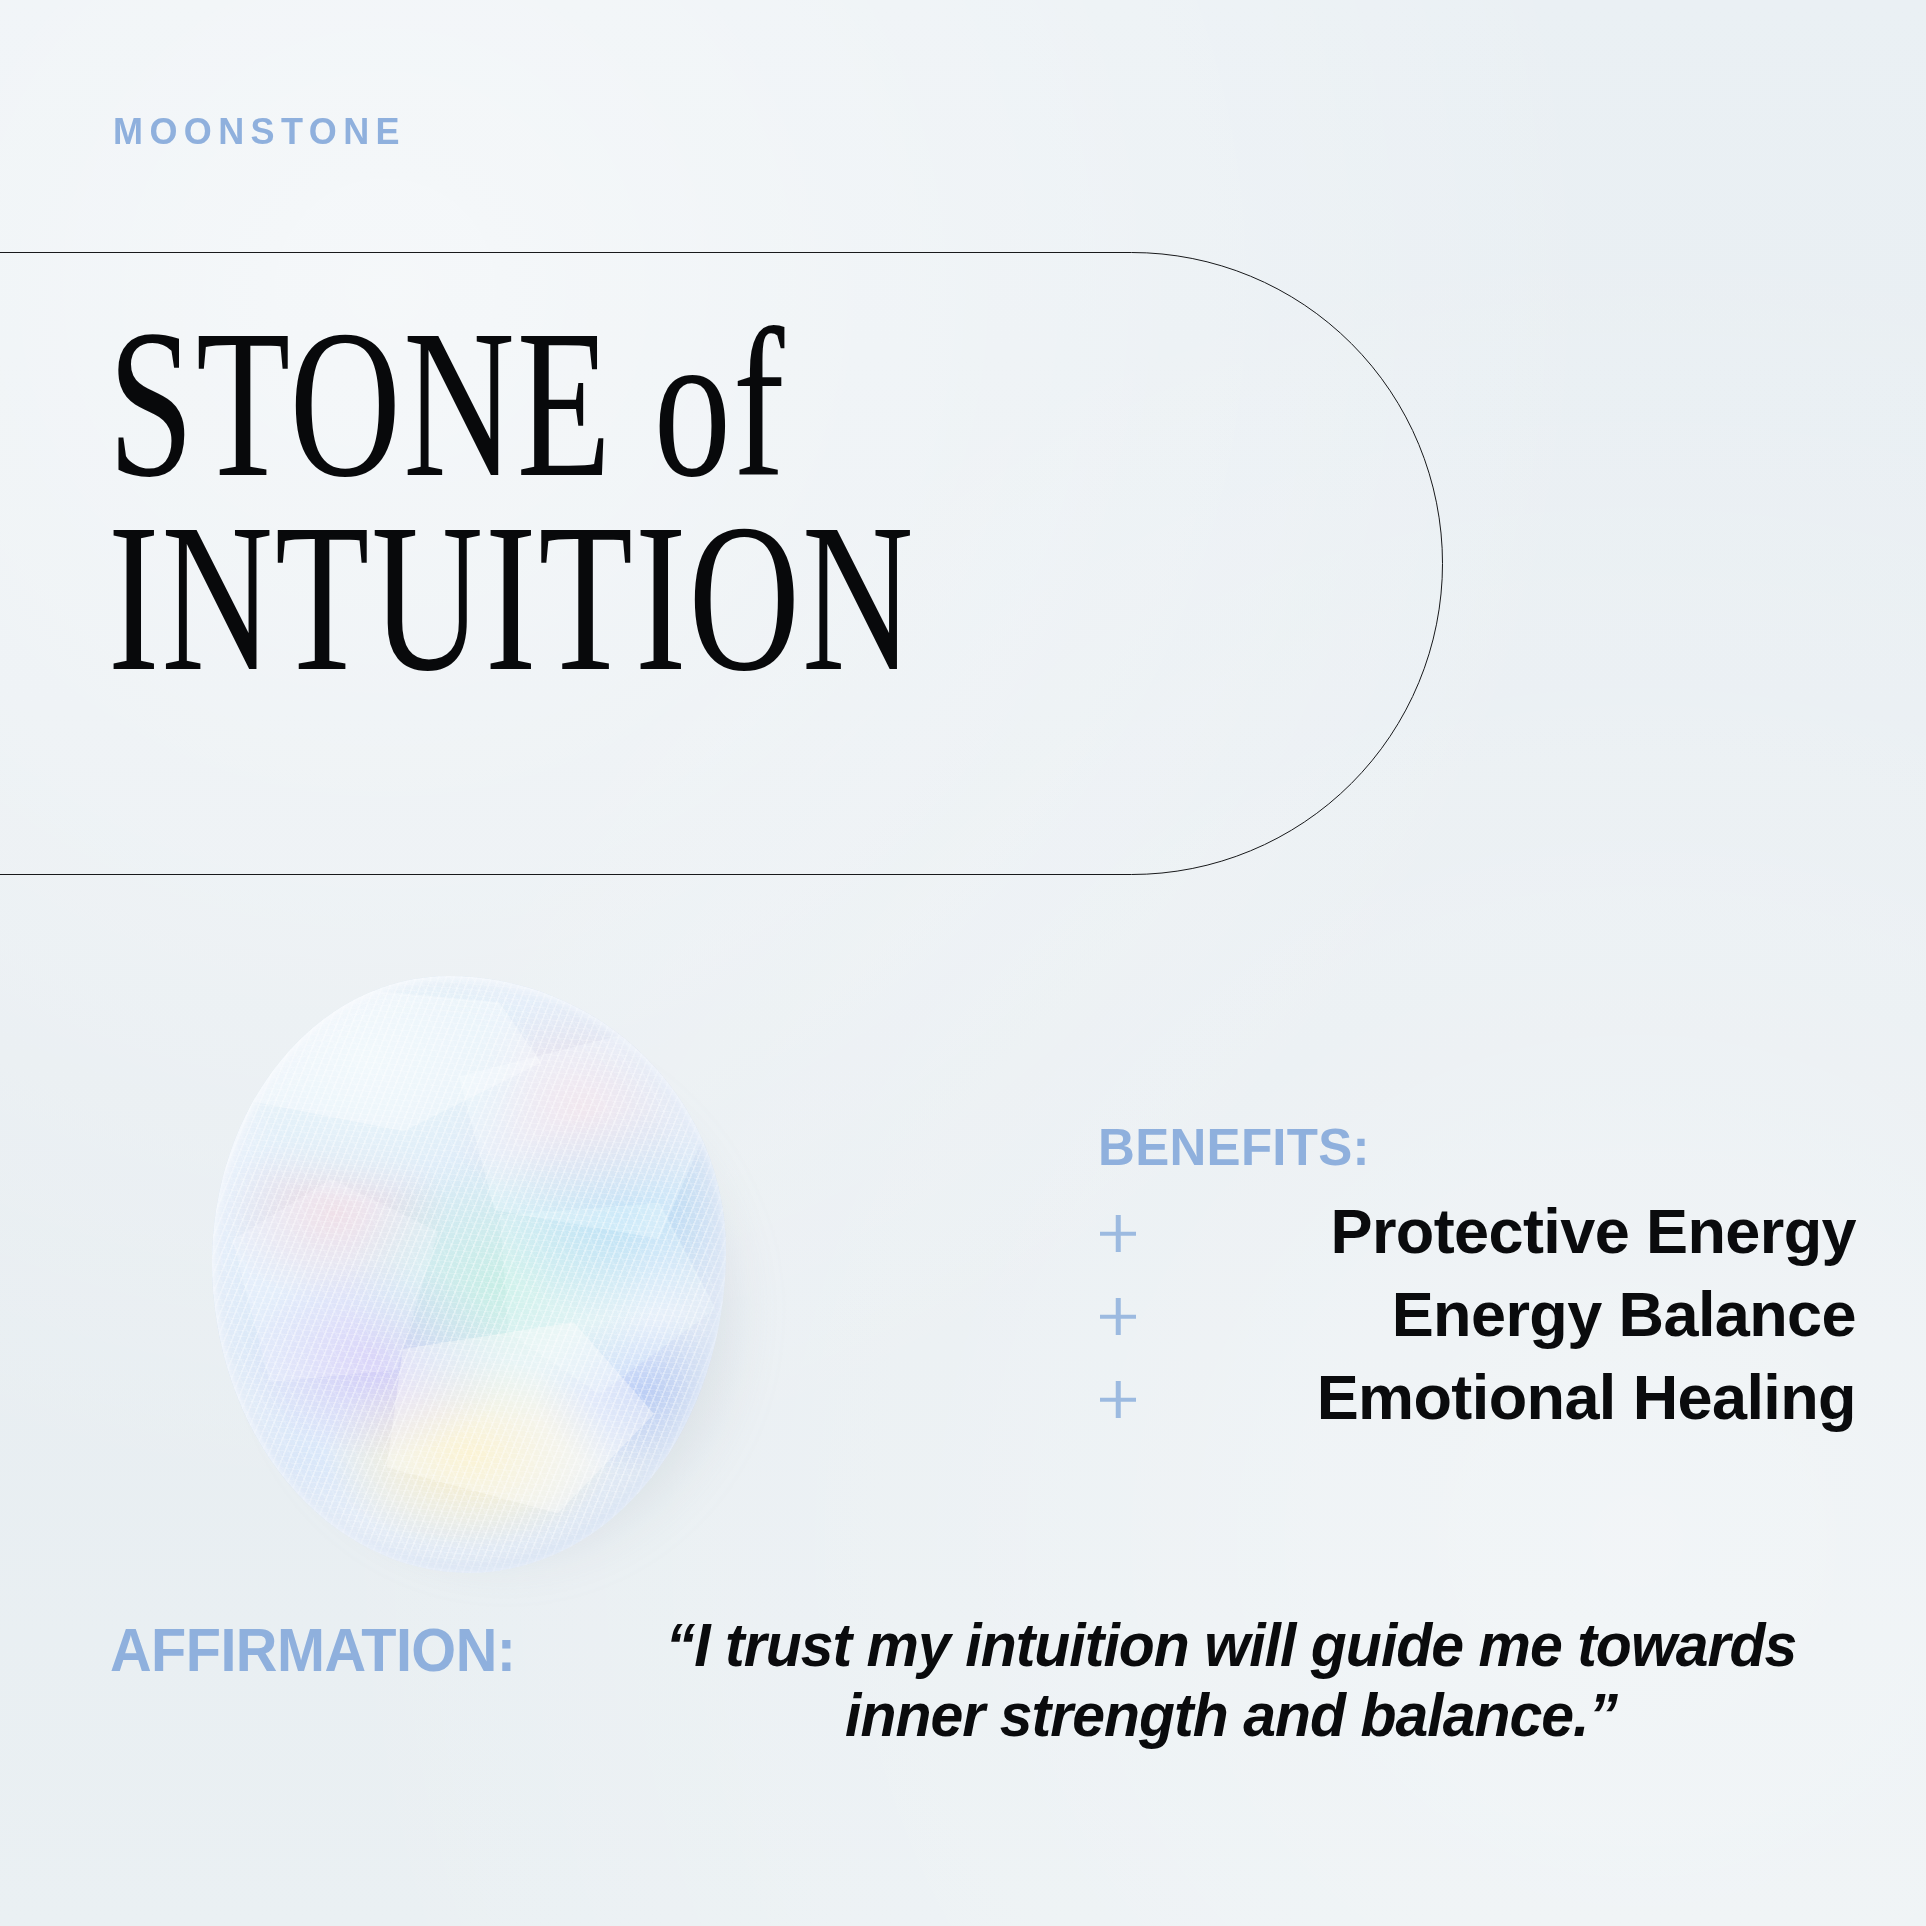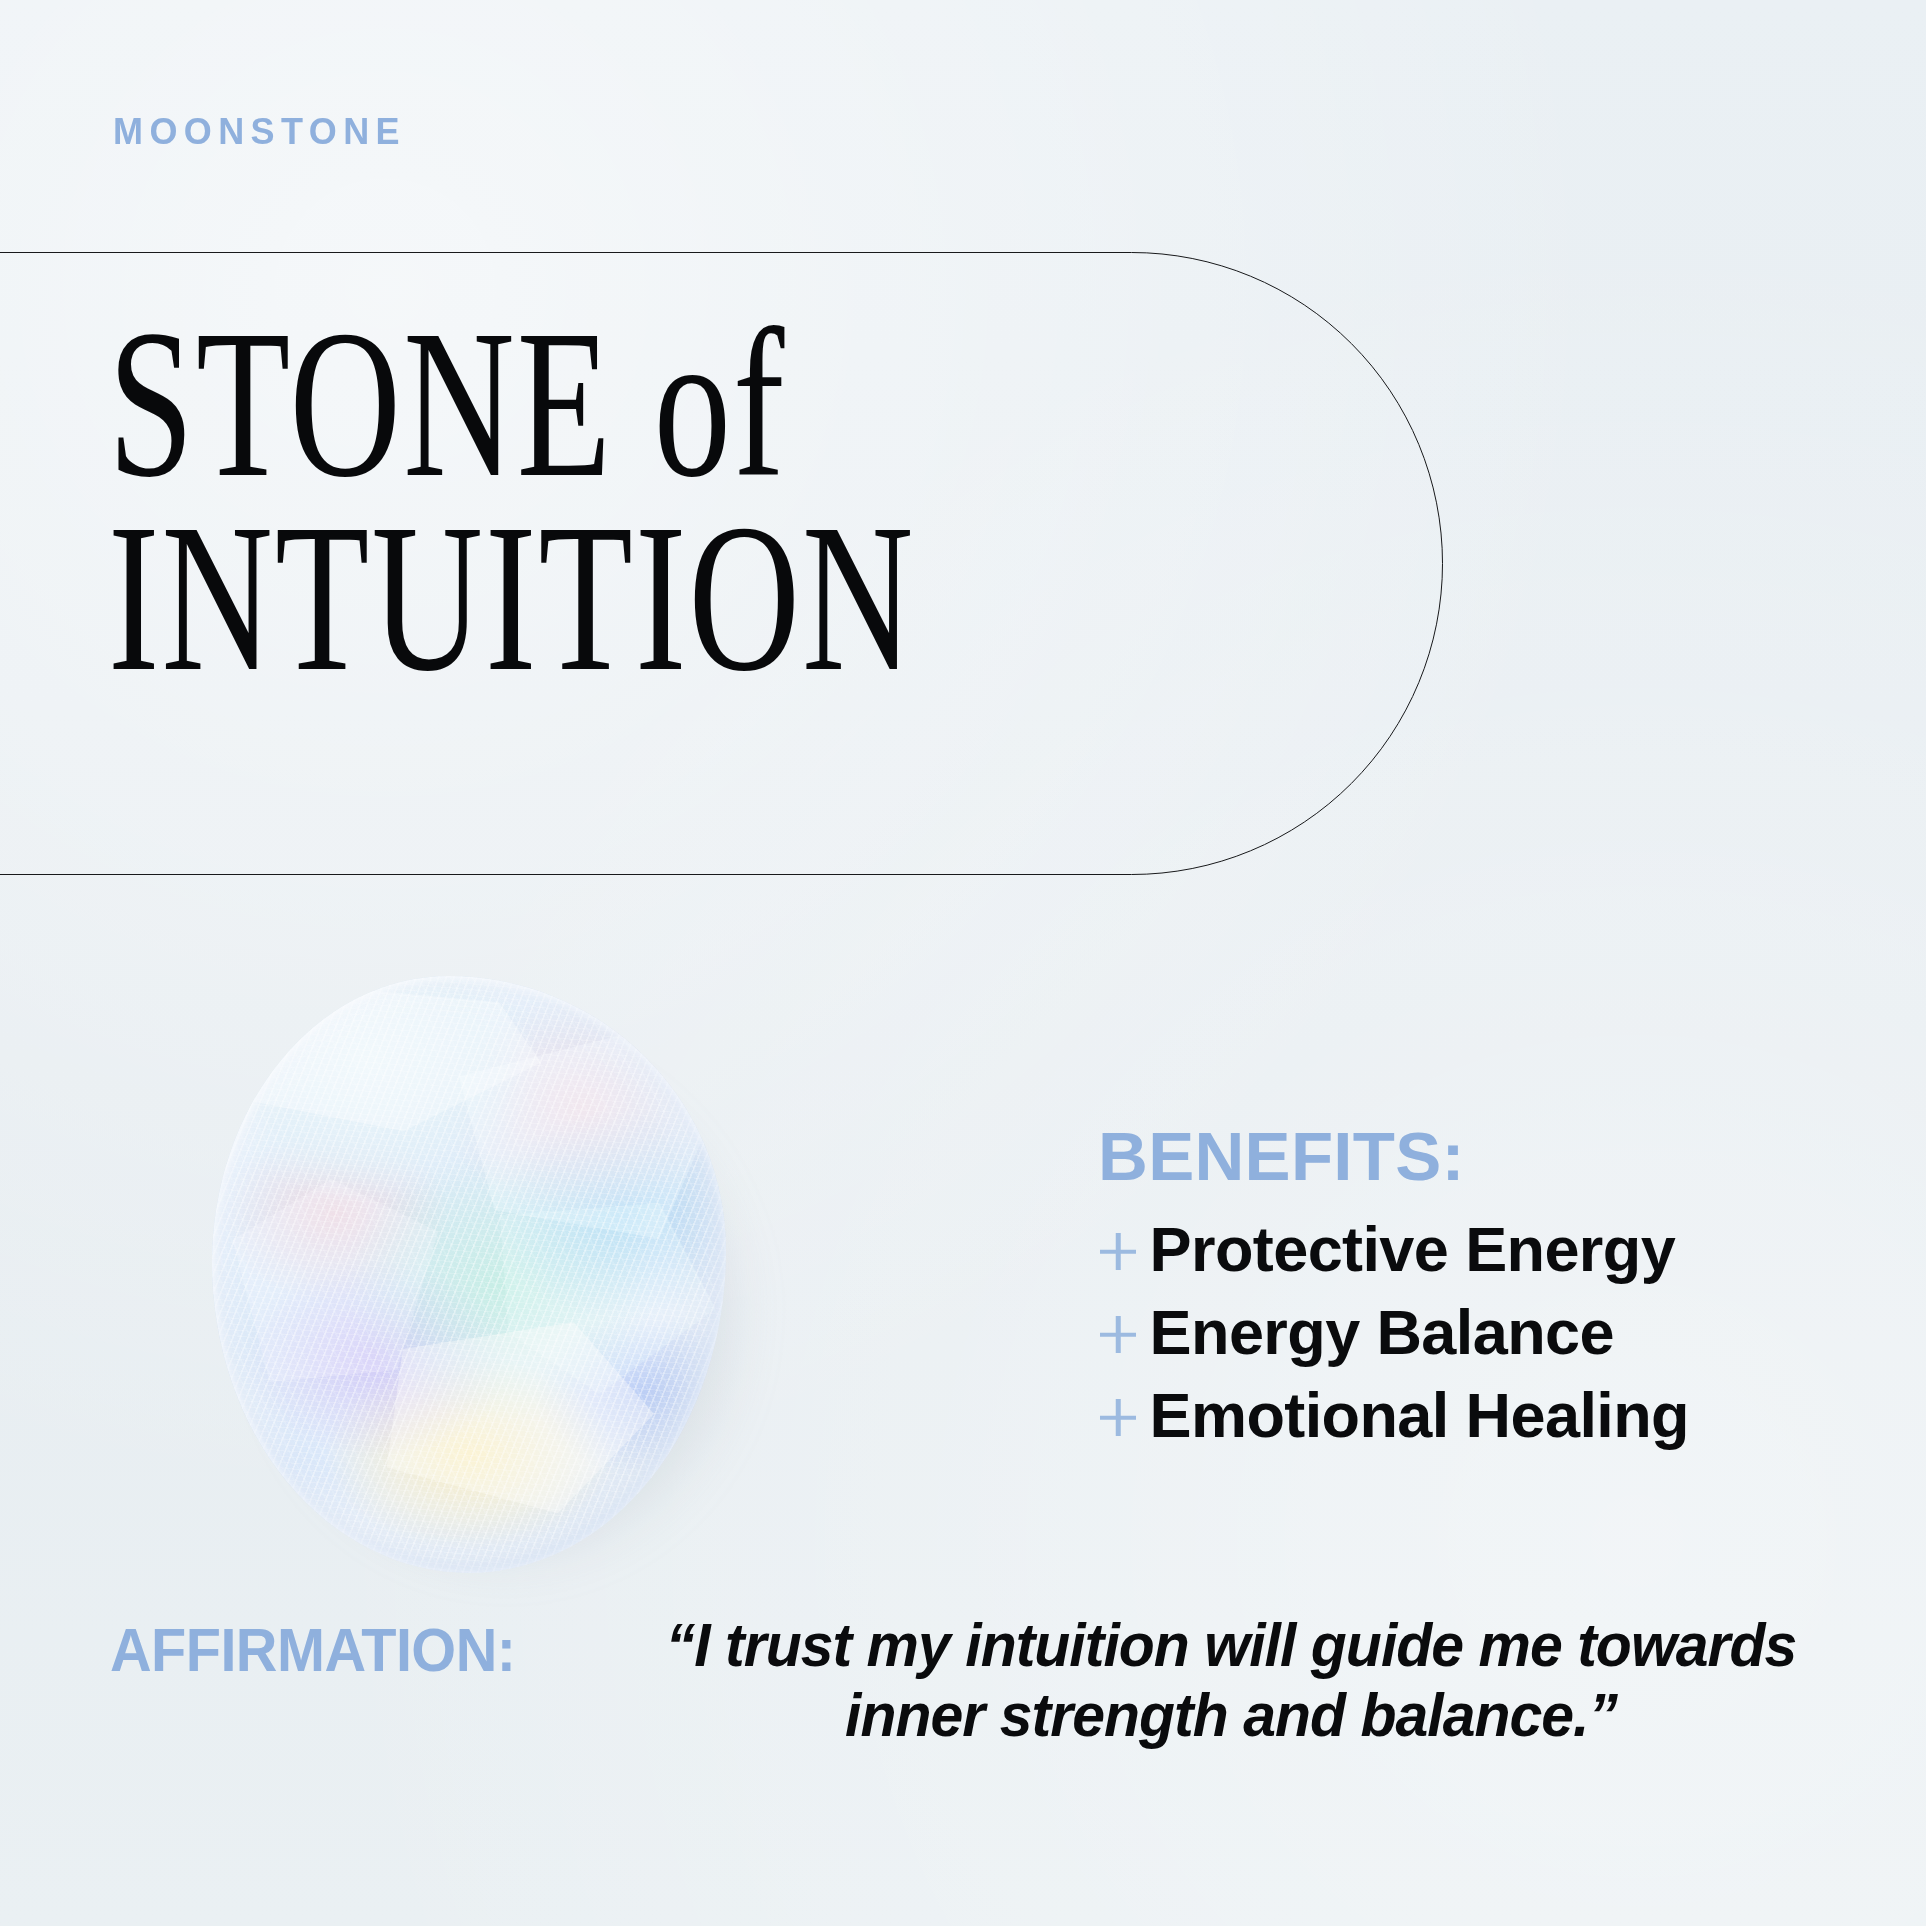--- a/index.html
+++ b/index.html
@@ -129,30 +129,31 @@
     border-radius:inherit;
     box-shadow:inset 1.3px 1.9px 10.3px rgba(255,255,255,.95),
                inset -2.6px -3.9px 16.7px rgba(190,210,240,.55);
   }
 
   
   .benefits{
     position:absolute;left:1098px;top:1122px;width:758px;
   }
   .benefits-title{
-    font-size:69px;font-weight:700;
+    font-size:51px;font-weight:700;
     color:#8fb0dd;
     letter-spacing:0.3px;
     line-height:1;
     margin:0 0 24.4px 0;
   }
   .benefit-row{
     display:flex;align-items:center;
     margin-bottom:14px;
     height:69px;
+    justify-content:space-between;
   }
   .plus-icon{
     width:40px;height:40px;
     flex:0 0 40px;
     position:relative;
     margin-right:11.6px;
     margin-top:3.9px;
   }
   .plus-icon::before,.plus-icon::after{
     content:"";position:absolute;background:#9cbae0;

